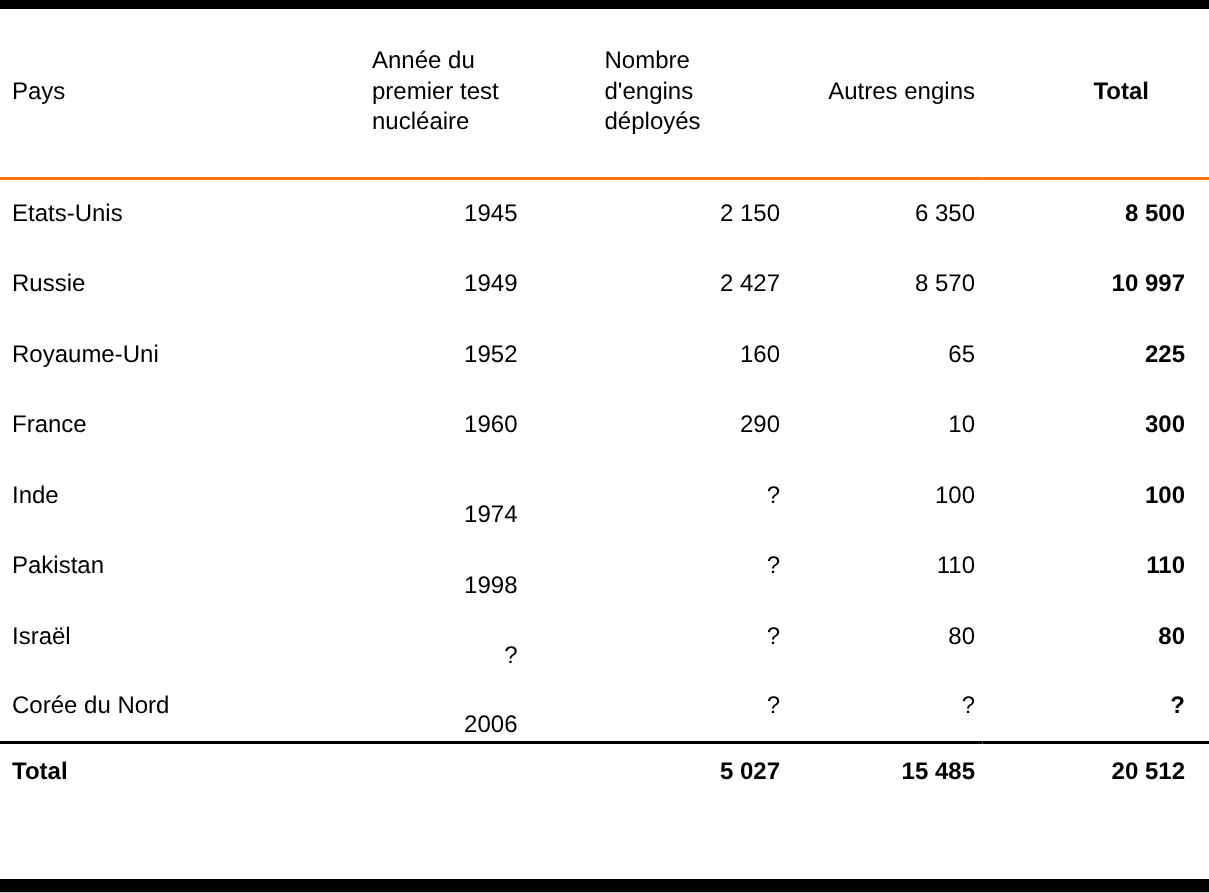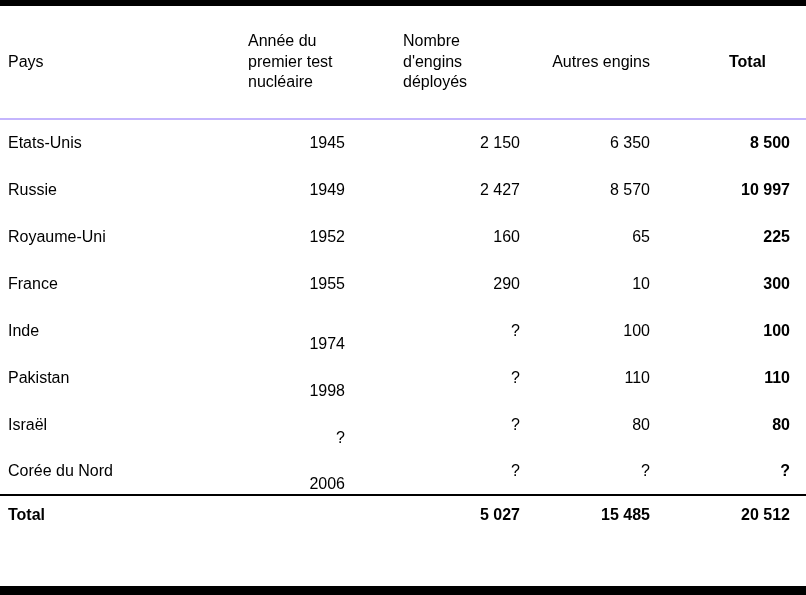--- a/index.html
+++ b/index.html
@@ -27,21 +27,21 @@
   col.col-annee  { width: 110px; }
   col.col-nombre { width: 172px; }
   col.col-autres { width: 133px; }
   col.col-total  { width: 151px; }
 
   thead th {
     font-weight: normal;
     vertical-align: middle;
     height: 113px;
     padding: 0;
-    border-bottom: 2px solid #c4b5fd;
+    border-bottom: 2px solid #f97316;
   }
   th.h-pays   { text-align: left; padding-left: 8px; }
   th.h-annee  { text-align: left; padding-left: 8px; }
   th.h-annee .wrap  { width: 100px; text-align: left; line-height: 1.3; }
   th.h-nombre { text-align: left; padding-left: 53px; }
   th.h-nombre .wrap { width: 85px; text-align: left; line-height: 1.3; }
   th.h-autres { text-align: right; padding-right: 5px; }
   th.h-total  { text-align: right; padding-right: 40px; font-weight: bold; }
 
   tbody td {
@@ -114,21 +114,21 @@
   </tr>
         <tr>
     <td class="c-pays">Royaume-Uni</td>
     <td class="c-annee"><span class="yr">1952</span></td>
     <td class="c-nombre">160</td>
     <td class="c-autres">65</td>
     <td class="c-total">225</td>
   </tr>
         <tr>
     <td class="c-pays">France</td>
-    <td class="c-annee"><span class="yr">1955</span></td>
+    <td class="c-annee"><span class="yr">1960</span></td>
     <td class="c-nombre">290</td>
     <td class="c-autres">10</td>
     <td class="c-total">300</td>
   </tr>
         <tr>
     <td class="c-pays">Inde</td>
     <td class="c-annee"><span class="yr low">1974</span></td>
     <td class="c-nombre">?</td>
     <td class="c-autres">100</td>
     <td class="c-total">100</td>

